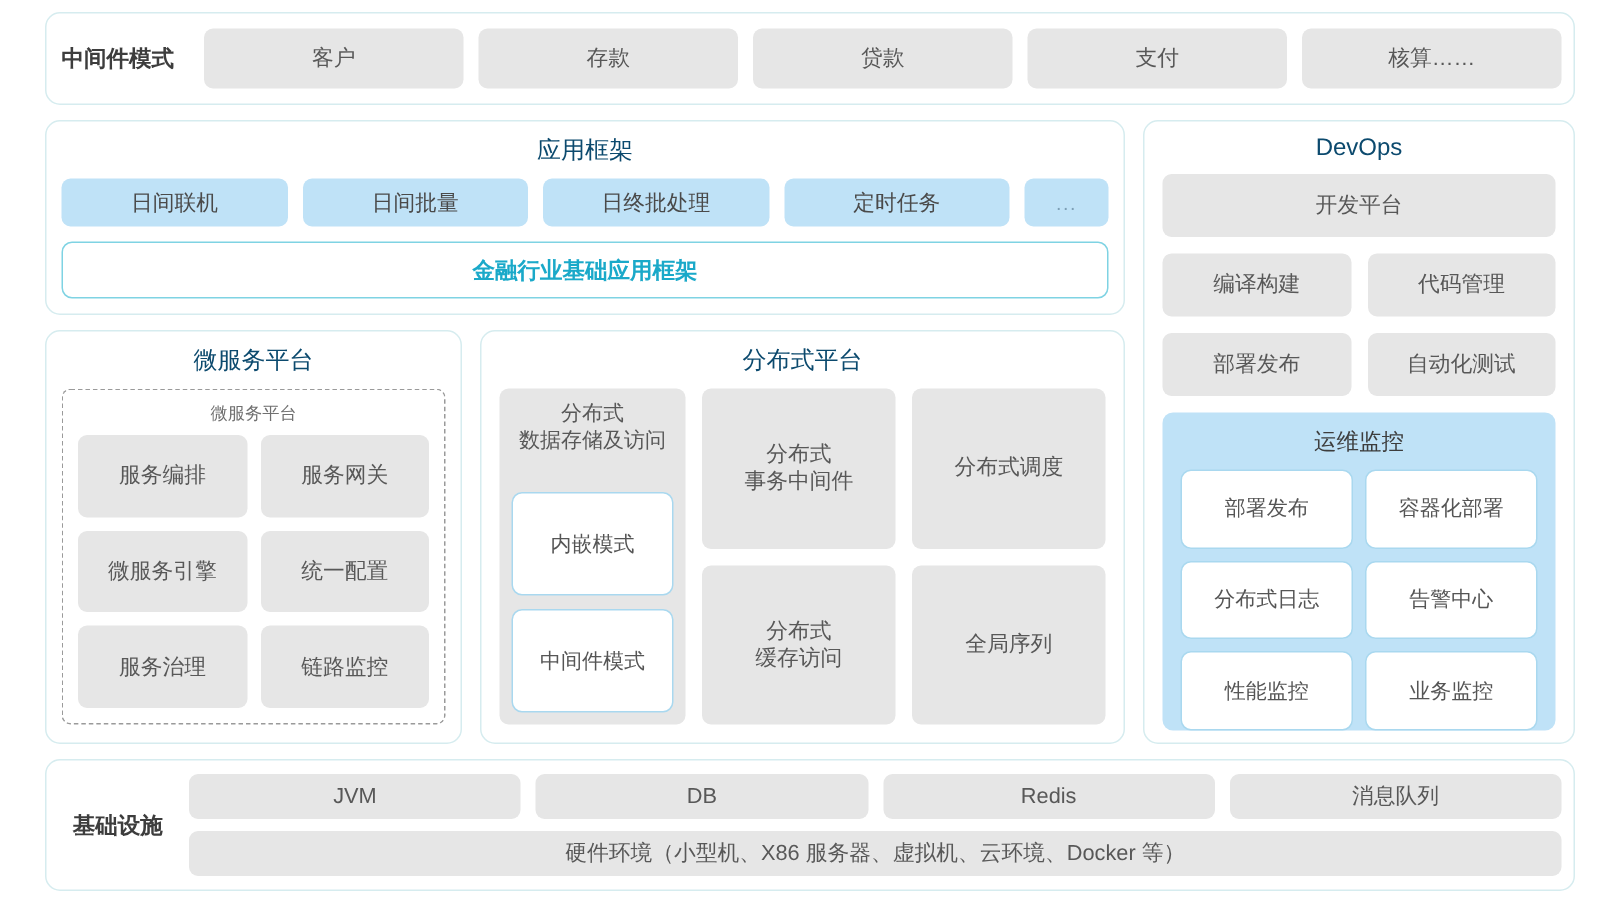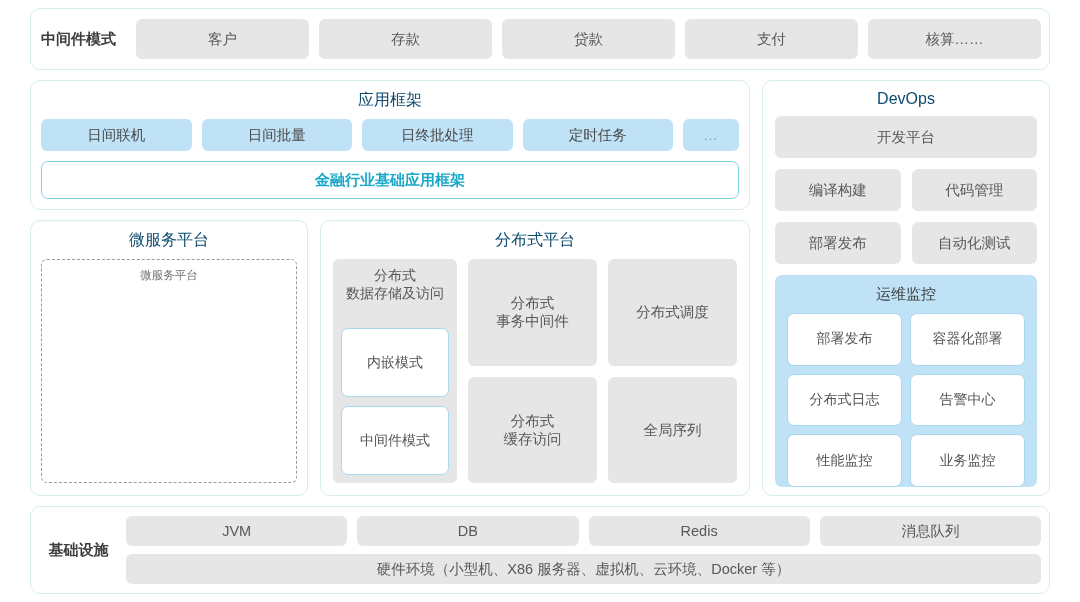--- a/index.html
+++ b/index.html
@@ -140,20 +140,28 @@
         </div>
         <div class="appfw-banner">金融行业基础应用框架</div>
       </div>
 
       <div class="lower">
 
         <div class="panel ms-panel">
           <div class="panel-title">微服务平台</div>
           <div class="ms-dashed">
             <div class="ms-dashed-title">微服务平台</div>
+            <div class="ms-grid">
+              <div class="chip">服务编排</div>
+              <div class="chip">服务网关</div>
+              <div class="chip">微服务引擎</div>
+              <div class="chip">统一配置</div>
+              <div class="chip">服务治理</div>
+              <div class="chip">链路监控</div>
+            </div>
           </div>
         </div>
 
         <div class="panel dist-panel">
           <div class="panel-title">分布式平台</div>
           <div class="dist-body">
             <div class="dist-col-1">
               <div class="hdr">分布式
 数据存储及访问</div>
               <div class="subs">

